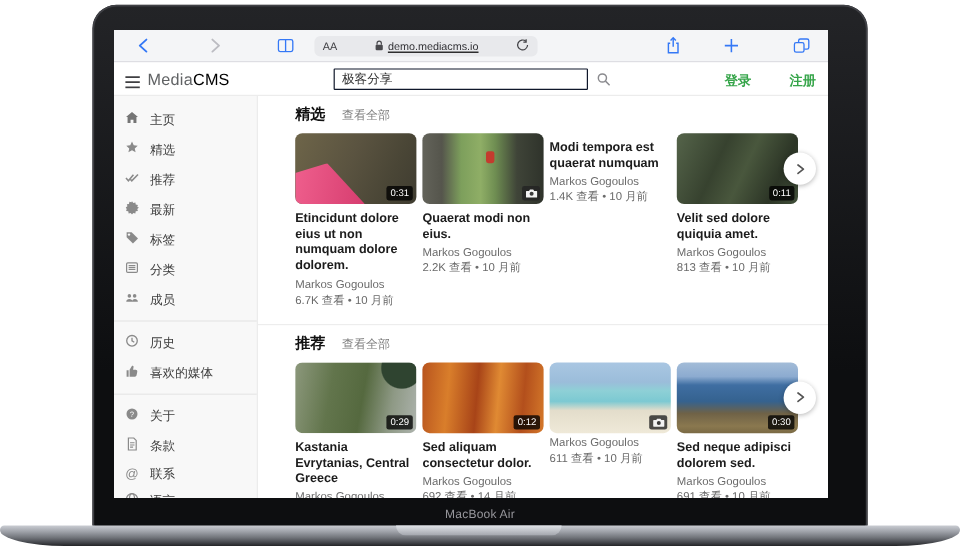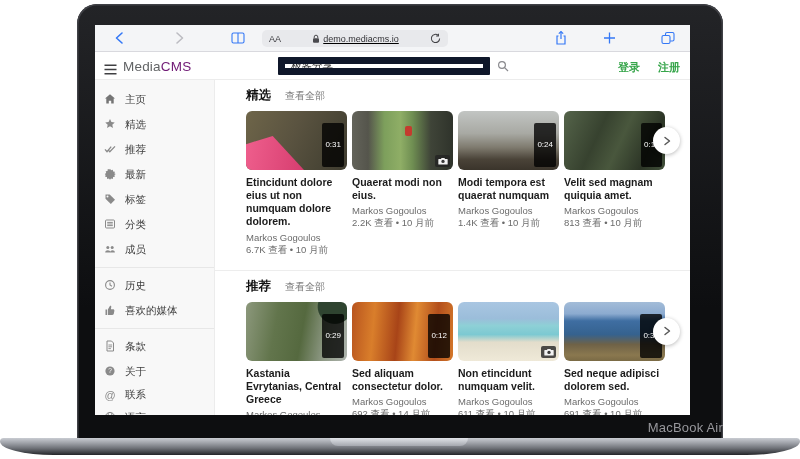--- a/index.html
+++ b/index.html
@@ -4,22 +4,22 @@
 <style>
   html,body{margin:0;padding:0;background:#fff;}
   *{box-sizing:border-box;}
   body{font-family:"Liberation Sans","DejaVu Sans",sans-serif;-webkit-font-smoothing:antialiased;}
   .stage{position:relative;width:800px;height:459px;background:#fff;overflow:hidden;}
 
   
   .lid{position:absolute;left:77px;top:4px;width:646px;height:436px;
        background:linear-gradient(180deg,#232427,#0d0e10 70%);
        border-radius:20px 20px 3px 3px;box-shadow:inset 0 0 0 1.5px #404146;}
-  .device-label{position:absolute;left:0;right:0;bottom:5px;text-align:right;
-       font-size:13px;color:#97979c;letter-spacing:.2px;}
+  .device-label{position:absolute;left:0;right:0;bottom:5px;text-align:center;
+       font-size:10px;color:#97979c;letter-spacing:.2px;}
   .base{position:absolute;left:0;top:438px;width:800px;height:17px;
        background:linear-gradient(180deg,#c9ccd2 0%,#9ea1a8 30%,#6f7278 60%,#3e4045 86%,#232427 100%);
        border-radius:4px 4px 60px 60px/4px 4px 15px 15px;}
   .base-notch{position:absolute;left:330px;top:438px;width:138px;height:8px;
        background:linear-gradient(180deg,#e0e3e8,#a4a7ae);border-radius:0 0 9px 9px;}
 
   
   .screen{position:absolute;left:18px;top:21px;width:595px;height:390px;background:#fff;overflow:hidden;}
 
   
@@ -29,46 +29,46 @@
        border-radius:5px;display:flex;align-items:center;padding:0 7px;cursor:pointer;}
   .reader{font-size:9px;color:#3c3c40;}
   .pill-center{flex:1;display:flex;align-items:center;justify-content:center;gap:3px;text-decoration:underline;}
   .pill-url{font-size:9px;color:#323236;}
 
   
   .siteheader{position:relative;height:28px;background:#fff;border-bottom:1px solid #ececec;}
   .burger{position:absolute;left:9px;top:9px;cursor:pointer;}
   .logo{position:absolute;left:28px;top:7px;font-size:13.5px;letter-spacing:.2px;cursor:pointer;}
   .logo .lm{color:#616365;}
-  .logo .lc{color:#701a75;}
+  .logo .lc{color:#000000;}
   .searchwrap{position:absolute;left:183px;top:5px;display:flex;align-items:center;}
-  .searchwrap input{width:212px;height:18px;border:7px solid #0f172a;border-radius:1px;
+  .searchwrap input{width:212px;height:18px;border:1px solid #0f172a;border-radius:1px;
        font-size:10.5px;color:#333;padding:0 6px;outline:none;font-family:inherit;background:#fff;}
   .search-btn{width:26px;height:18px;display:flex;align-items:center;justify-content:center;cursor:pointer;}
-  .auth{position:absolute;right:10px;top:8px;display:flex;gap:18px;}
+  .auth{position:absolute;right:10px;top:8px;display:flex;gap:32px;}
   .auth span{font-size:11px;font-weight:bold;color:#36a54a;cursor:pointer;}
 
   
   .content{display:flex;height:335px;justify-content:space-between;}
   .sidebar{width:120px;background:#f8f8f8;border-right:1px solid #ececec;padding-top:7px;flex:none;}
   .side-item{display:flex;align-items:center;gap:9px;padding:3.5px 4px 3.5px 9px;cursor:pointer;}
   .side-item .lbl{font-size:10.5px;color:#3c3c3c;}
   .side-div{border-top:1px solid #e7e7e7;margin:5px 0;}
 
   .main{flex:1;overflow:hidden;background:#fff;}
   .section{position:relative;padding:7px 0 13px 31px;}
   .section + .section{border-top:1px solid #ededed;}
   .sec-head{display:flex;align-items:baseline;gap:14px;}
   .sec-title{font-size:12.5px;font-weight:bold;color:#111;}
   .view-all{font-size:10px;color:#7c7c7c;cursor:pointer;}
   .cards{display:flex;gap:5px;margin-top:7px;position:relative;width:430px;}
   .card{width:101px;flex:none;cursor:pointer;}
   .thumb{height:59px;border-radius:6px;position:relative;overflow:hidden;}
   .dur{position:absolute;right:3px;bottom:3px;background:rgba(0,0,0,.78);color:#fff;
-       font-size:8px;line-height:12px;padding:16px 3px;border-radius:2px;}
+       font-size:8px;line-height:12px;padding:0 3px;border-radius:2px;}
   .cam{position:absolute;right:3px;bottom:3px;background:rgba(35,35,35,.8);border-radius:2px;
        width:15px;height:12px;display:flex;align-items:center;justify-content:center;}
   .ctitle{margin-top:6px;font-size:10.5px;font-weight:bold;color:#1c1c1c;line-height:1.25;}
   .cauthor{margin-top:3px;font-size:9.5px;color:#6b6b6b;}
   .cmeta{margin-top:1px;font-size:9.5px;color:#6b6b6b;}
   .next-btn{position:absolute;left:407px;top:16px;width:27px;height:27px;border-radius:50%;
        background:#fff;box-shadow:0 1px 4px rgba(0,0,0,.28);display:flex;align-items:center;
        justify-content:center;cursor:pointer;z-index:3;}
 
   
@@ -230,31 +230,31 @@
           </div>
           <div class="side-item">
             <span><svg width="12" height="12" viewBox="0 0 12 12">
                   <path d="M1.5 5.5h1.7V11H1.5zM4 11h4.4c.7 0 1.3-.5 1.4-1.2l.6-3.1c.1-.8-.5-1.5-1.3-1.5H6.9l.4-2.4c.1-.8-.8-1.4-1.4-.8L4 5.2z" fill="#8a8a8a"></path>
                 </svg></span>
             <span class="lbl">喜欢的媒体</span>
           </div>
           <div class="side-div"></div>
           <div class="side-item">
             <span><svg width="12" height="12" viewBox="0 0 12 12">
+                  <circle cx="6" cy="6" r="4.6" fill="#8a8a8a"></circle>
+                  <text x="6" y="8.3" font-size="6.5" fill="#f8f8f8" text-anchor="middle" font-family="inherit">?</text>
+                </svg></span>
+            <span class="lbl">关于</span>
+          </div>
+          <div class="side-item">
+            <span><svg width="12" height="12" viewBox="0 0 12 12">
                   <path d="M3 1h4.5L9.5 3v8H3z" fill="none" stroke="#8a8a8a" stroke-width="1"></path>
                   <path d="M4.4 5h3.7M4.4 6.8h3.7M4.4 8.6h2.5" stroke="#8a8a8a" stroke-width=".9"></path>
                 </svg></span>
             <span class="lbl">条款</span>
-          </div>
-          <div class="side-item">
-            <span><svg width="12" height="12" viewBox="0 0 12 12">
-                  <circle cx="6" cy="6" r="4.6" fill="#8a8a8a"></circle>
-                  <text x="6" y="8.3" font-size="6.5" fill="#f8f8f8" text-anchor="middle" font-family="inherit">?</text>
-                </svg></span>
-            <span class="lbl">关于</span>
           </div>
           <div class="side-item">
             <span style="font-size:11px;color:#8a8a8a;line-height:12px;width:12px;text-align:center;">@</span>
             <span class="lbl">联系</span>
           </div>
           <div class="side-item">
             <span><svg width="12" height="12" viewBox="0 0 12 12">
                   <circle cx="6" cy="6" r="4.6" fill="none" stroke="#8a8a8a" stroke-width="1"></circle>
                   <path d="M1.4 6h9.2" stroke="#8a8a8a" stroke-width="1"></path>
                   <ellipse cx="6" cy="6" rx="2.1" ry="4.6" fill="none" stroke="#8a8a8a" stroke-width="1"></ellipse>
@@ -289,32 +289,29 @@
                         <path d="M1 2.2h2.4L4.4.8h3.2l1 1.4H11a.6.6 0 0 1 .6.6v5.4a.6.6 0 0 1-.6.6H1a.6.6 0 0 1-.6-.6V2.8A.6.6 0 0 1 1 2.2z" fill="#f2f2f2"></path>
                         <circle cx="6" cy="5" r="2" fill="#3a3a3a"></circle>
                       </svg>
                     </span>
                   </div>
                 <div class="ctitle">Quaerat modi non eius.</div>
                 <div class="cauthor">Markos Gogoulos</div>
                 <div class="cmeta">2.2K 查看 • 10 月前</div>
               </div>
               <div class="card">
-                <div class="thumb t-f3">
-                    <span class="dur">0:24</span>
-                  </div>
                 <div class="ctitle">Modi tempora est quaerat numquam</div>
                 <div class="cauthor">Markos Gogoulos</div>
                 <div class="cmeta">1.4K 查看 • 10 月前</div>
               </div>
               <div class="card">
                 <div class="thumb t-f4">
                     <span class="dur">0:11</span>
                   </div>
-                <div class="ctitle">Velit sed magnam quiquia amet.</div>
+                <div class="ctitle">Velit sed dolore quiquia amet.</div>
                 <div class="cauthor">Markos Gogoulos</div>
                 <div class="cmeta">813 查看 • 10 月前</div>
               </div>
               <div class="next-btn">
                 <svg width="10" height="10" viewBox="0 0 10 10">
                     <path d="M3 1.5L7.5 5L3 8.5" fill="none" stroke="#555" stroke-width="1.4" stroke-linecap="round" stroke-linejoin="round"></path>
                   </svg>
               </div>
             </div>
           </div>
@@ -343,21 +340,20 @@
               </div>
               <div class="card">
                 <div class="thumb t-r3">
                     <span class="cam">
                       <svg width="10" height="8" viewBox="0 0 12 9">
                         <path d="M1 2.2h2.4L4.4.8h3.2l1 1.4H11a.6.6 0 0 1 .6.6v5.4a.6.6 0 0 1-.6.6H1a.6.6 0 0 1-.6-.6V2.8A.6.6 0 0 1 1 2.2z" fill="#f2f2f2"></path>
                         <circle cx="6" cy="5" r="2" fill="#3a3a3a"></circle>
                       </svg>
                     </span>
                   </div>
-                <div class="ctitle">Non etincidunt numquam velit.</div>
                 <div class="cauthor">Markos Gogoulos</div>
                 <div class="cmeta">611 查看 • 10 月前</div>
               </div>
               <div class="card">
                 <div class="thumb t-r4">
                     <span class="dur">0:30</span>
                   </div>
                 <div class="ctitle">Sed neque adipisci dolorem sed.</div>
                 <div class="cauthor">Markos Gogoulos</div>
                 <div class="cmeta">691 查看 • 10 月前</div>

